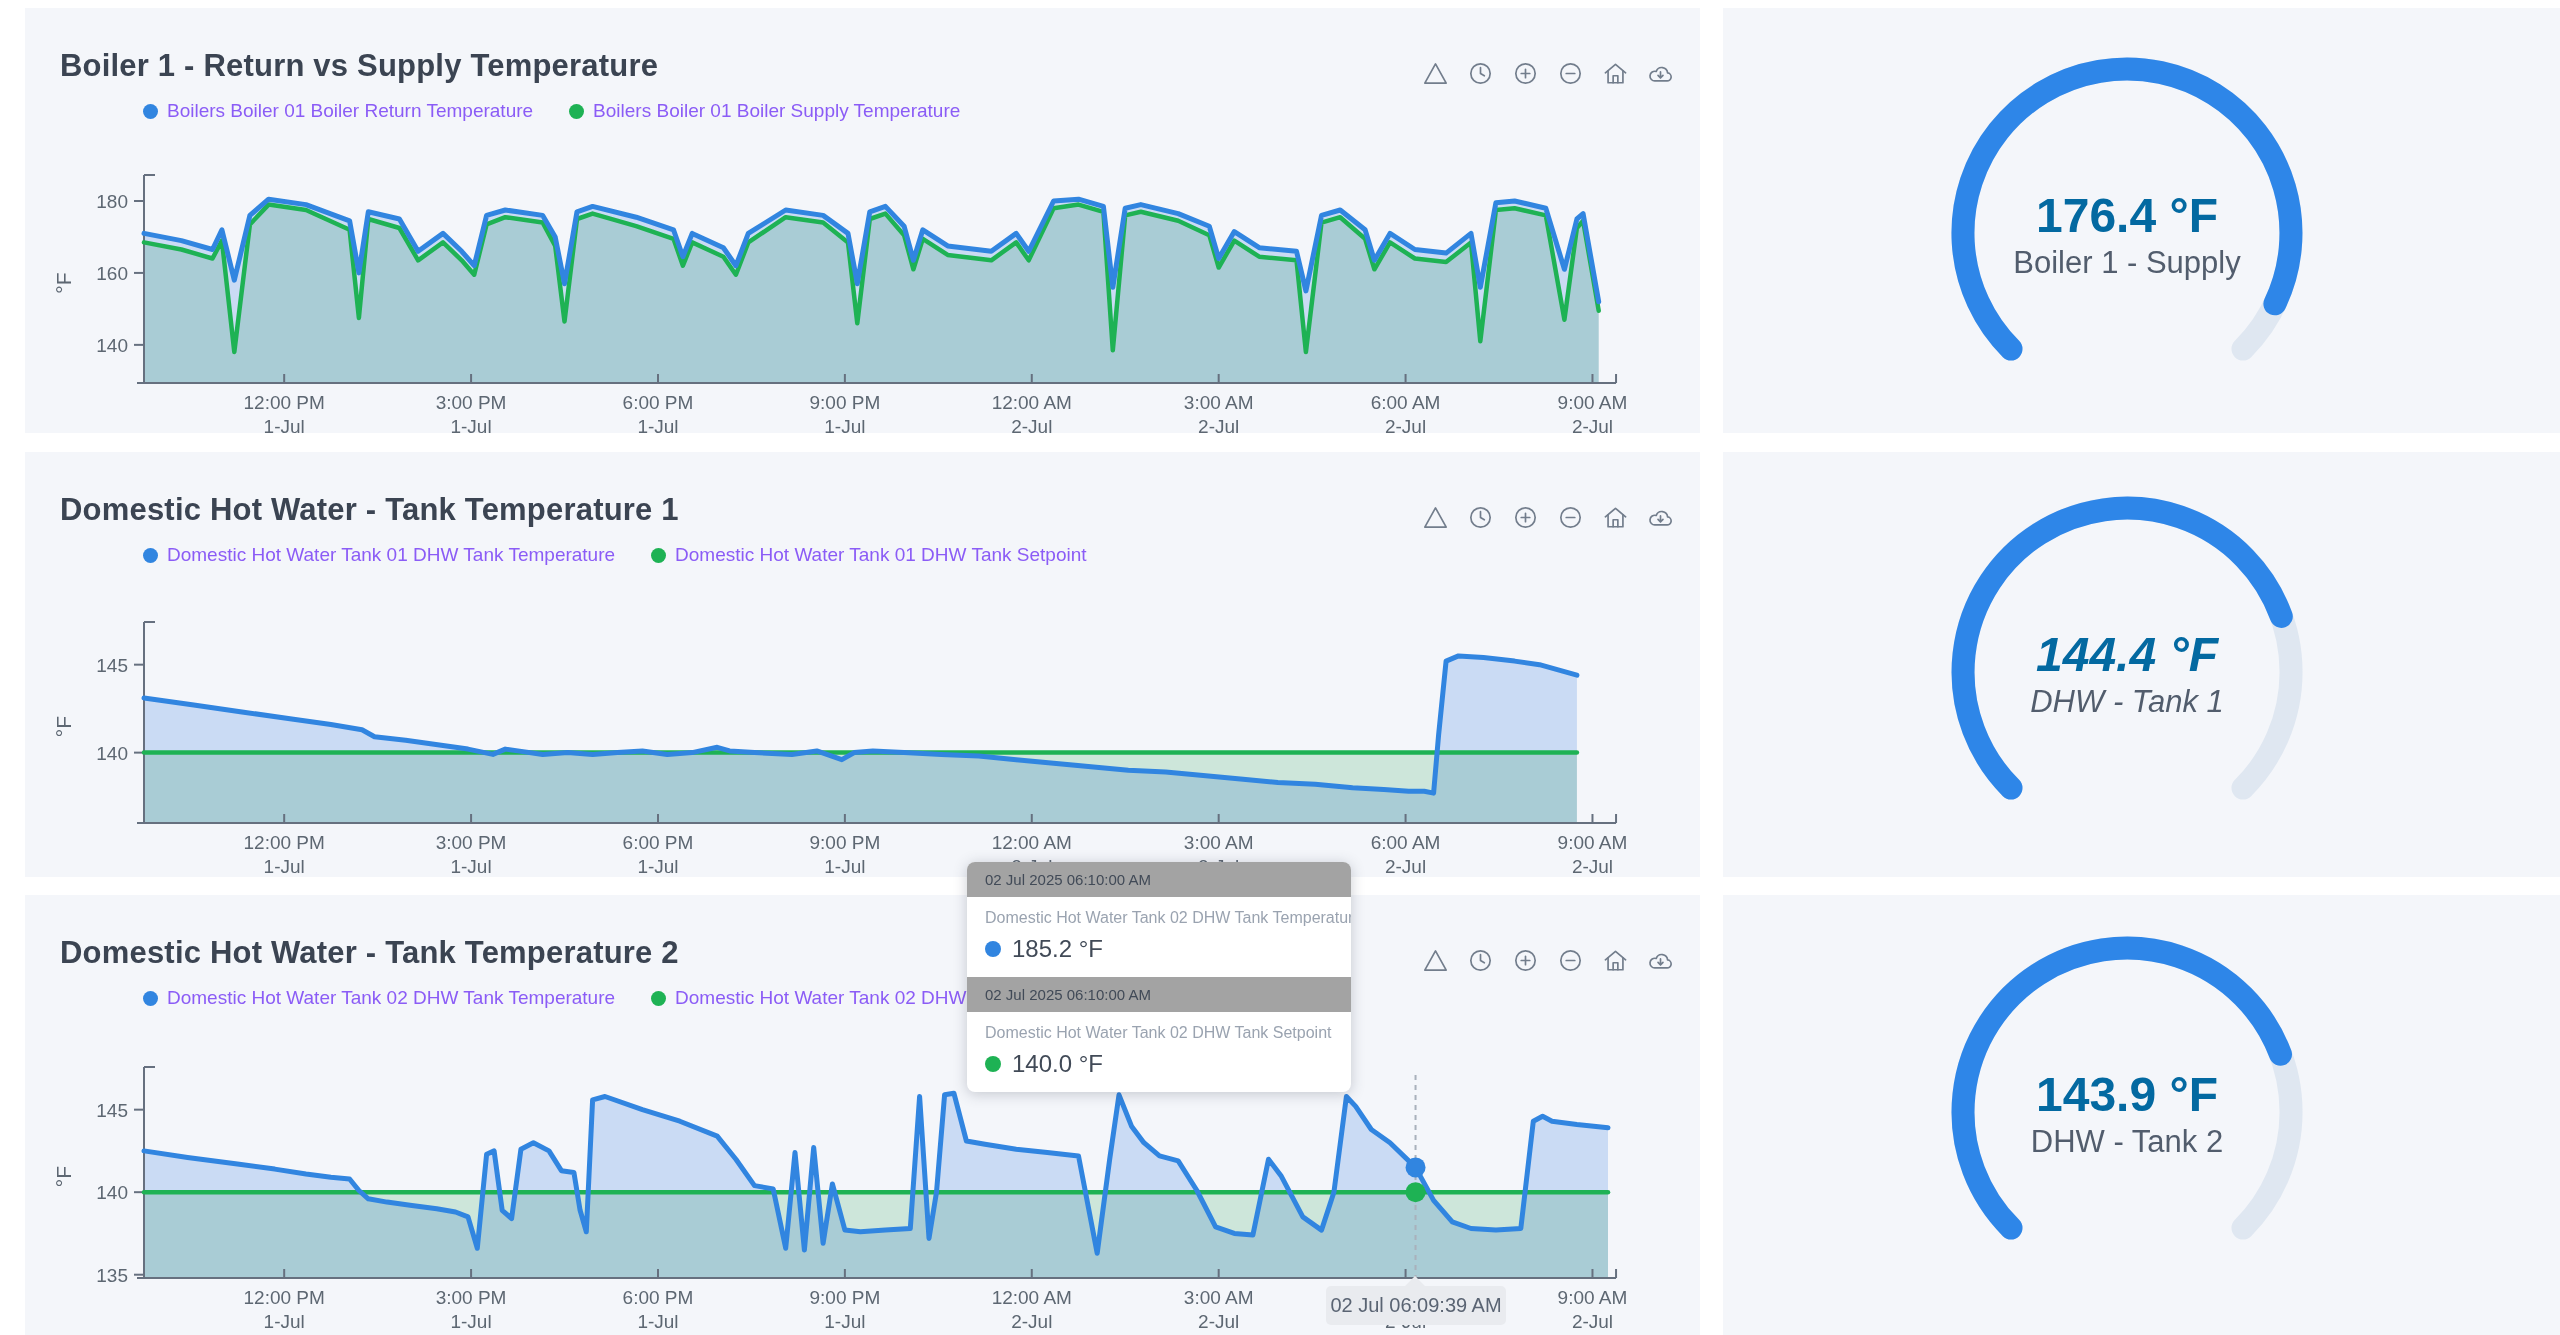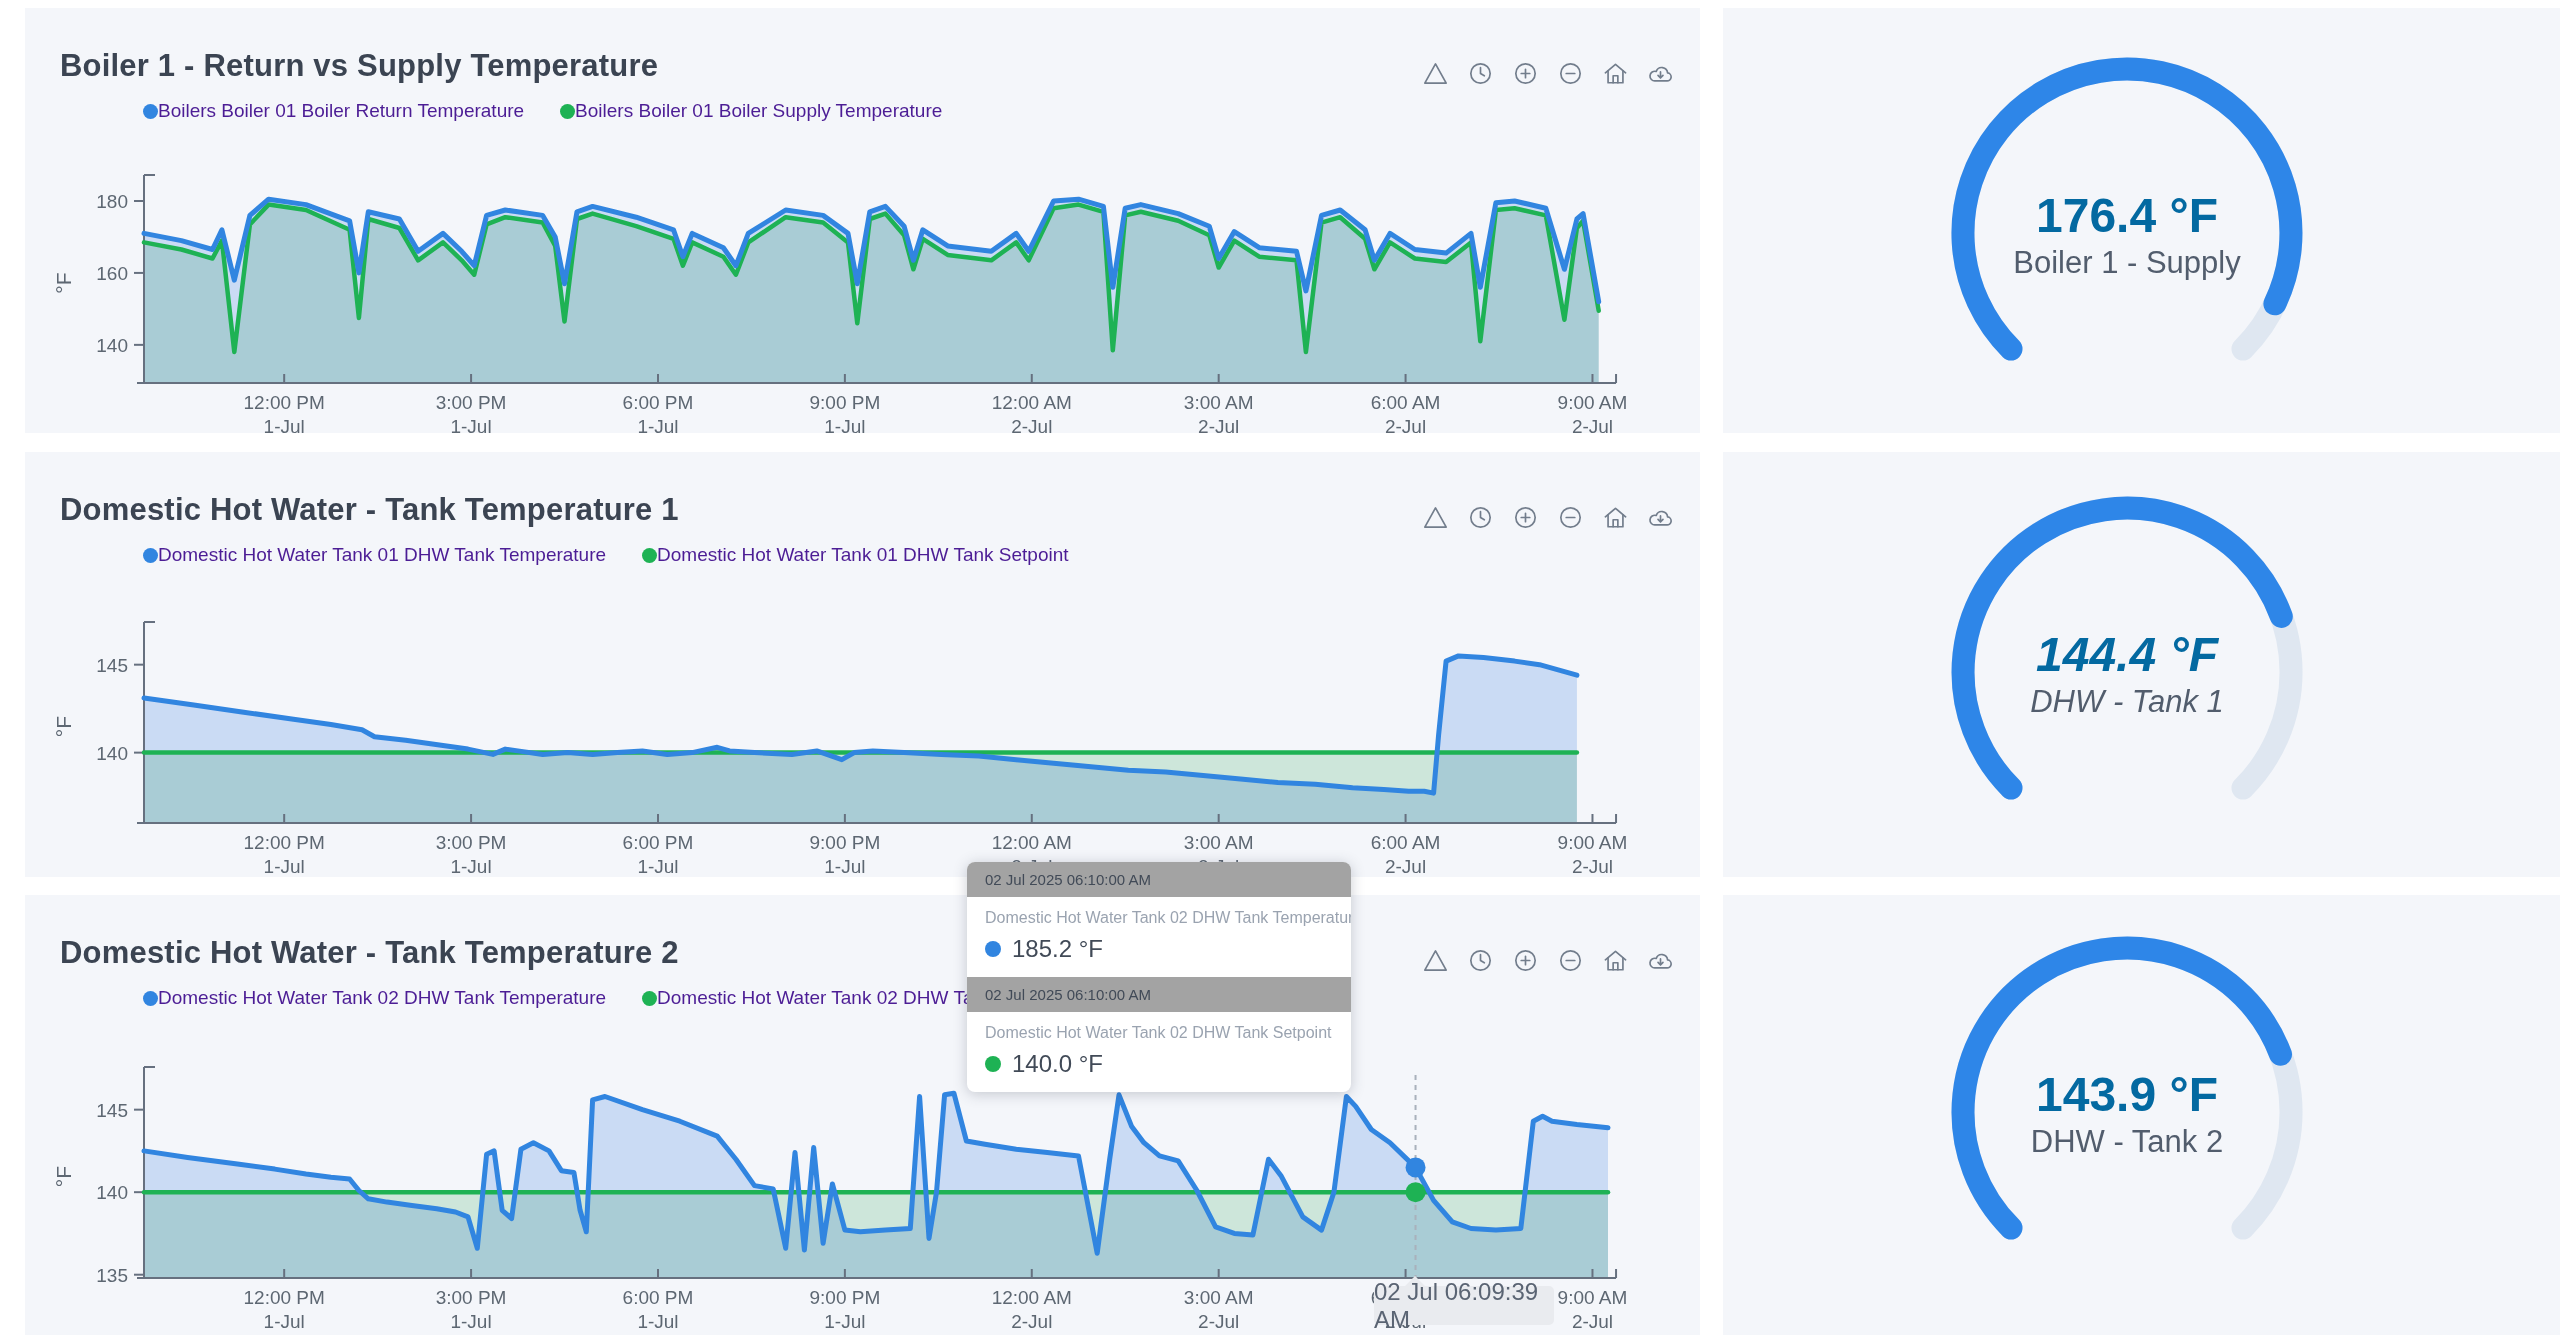--- a/index.html
+++ b/index.html
@@ -5,34 +5,34 @@
   html,body{margin:0;padding:0;background:#ffffff;}
   body{font-family:"Liberation Sans", sans-serif;}
   #page{position:relative;width:2560px;height:1335px;background:#ffffff;overflow:hidden;}
   .card{position:absolute;background:#f4f6fa;}
   .chart-svg{position:absolute;left:0;top:0;}
   .chart-title{position:absolute;left:35px;top:40px;font-size:31px;font-weight:700;color:#3b4452;letter-spacing:0.2px;}
   .toolbar{position:absolute;top:52px;right:26px;display:flex;gap:18px;color:#727d8c;}
   .toolbar .tb-icon{width:27px;height:27px;display:inline-block;cursor:pointer;}
   .toolbar .tb-icon svg{width:27px;height:27px;display:block;}
   .legend{position:absolute;left:118px;top:92px;display:flex;gap:36px;align-items:center;}
-  .legend-item{display:flex;align-items:center;font-size:19px;color:#4c1d95;cursor:pointer;white-space:nowrap;}
+  .legend-item{display:flex;align-items:center;gap:9px;font-size:19px;color:#8b5cf6;cursor:pointer;white-space:nowrap;}
   .legend-dot{width:15px;height:15px;border-radius:50%;display:inline-block;}
   .gauge-text{position:absolute;left:0;width:808px;text-align:center;}
   .gauge-value{font-size:48px;font-weight:700;color:#0369a1;line-height:54px;}
   .gauge-label{font-size:31px;color:#525d6d;line-height:40px;}
   #tooltip{position:absolute;left:967px;top:862px;width:384px;background:#ffffff;border-radius:8px;
     box-shadow:0 2px 14px rgba(50,60,80,0.25);overflow:hidden;z-index:30;pointer-events:none;}
   .tt-header{background:#a3a3a3;padding:9px 18px;font-size:15px;color:#414a57;}
   .tt-body{padding:12px 18px 14px 18px;}
   .tt-series{font-size:16px;color:#9aa3b0;margin-bottom:8px;white-space:nowrap;}
   .tt-valuerow{display:flex;align-items:center;gap:11px;font-size:24px;color:#414a57;}
   .tt-dot{width:16px;height:16px;border-radius:50%;display:inline-block;}
   #axis-pointer-label{position:absolute;left:1326px;top:1286px;width:180px;height:39px;background:#e9ebef;
-    border-radius:5px;display:flex;align-items:center;justify-content:center;font-size:24px;color:#5a6473;z-index:25;margin-left:48px;}
+    border-radius:5px;display:flex;align-items:center;justify-content:center;font-size:20px;color:#5a6473;z-index:25;}
   #axis-pointer-notch{position:absolute;left:1404px;top:1276px;width:0;height:0;z-index:25;
     border-left:11px solid transparent;border-right:11px solid transparent;border-bottom:11px solid #e9ebef;}
 </style>
 </head>
 <body>
 
 <div id="page">
 
   <div class="card" id="chart-card-0" style="left:25px;top:8px;width:1675px;height:425px;">
     <svg class="chart-svg" id="chart-svg-0" width="1675" height="425">

